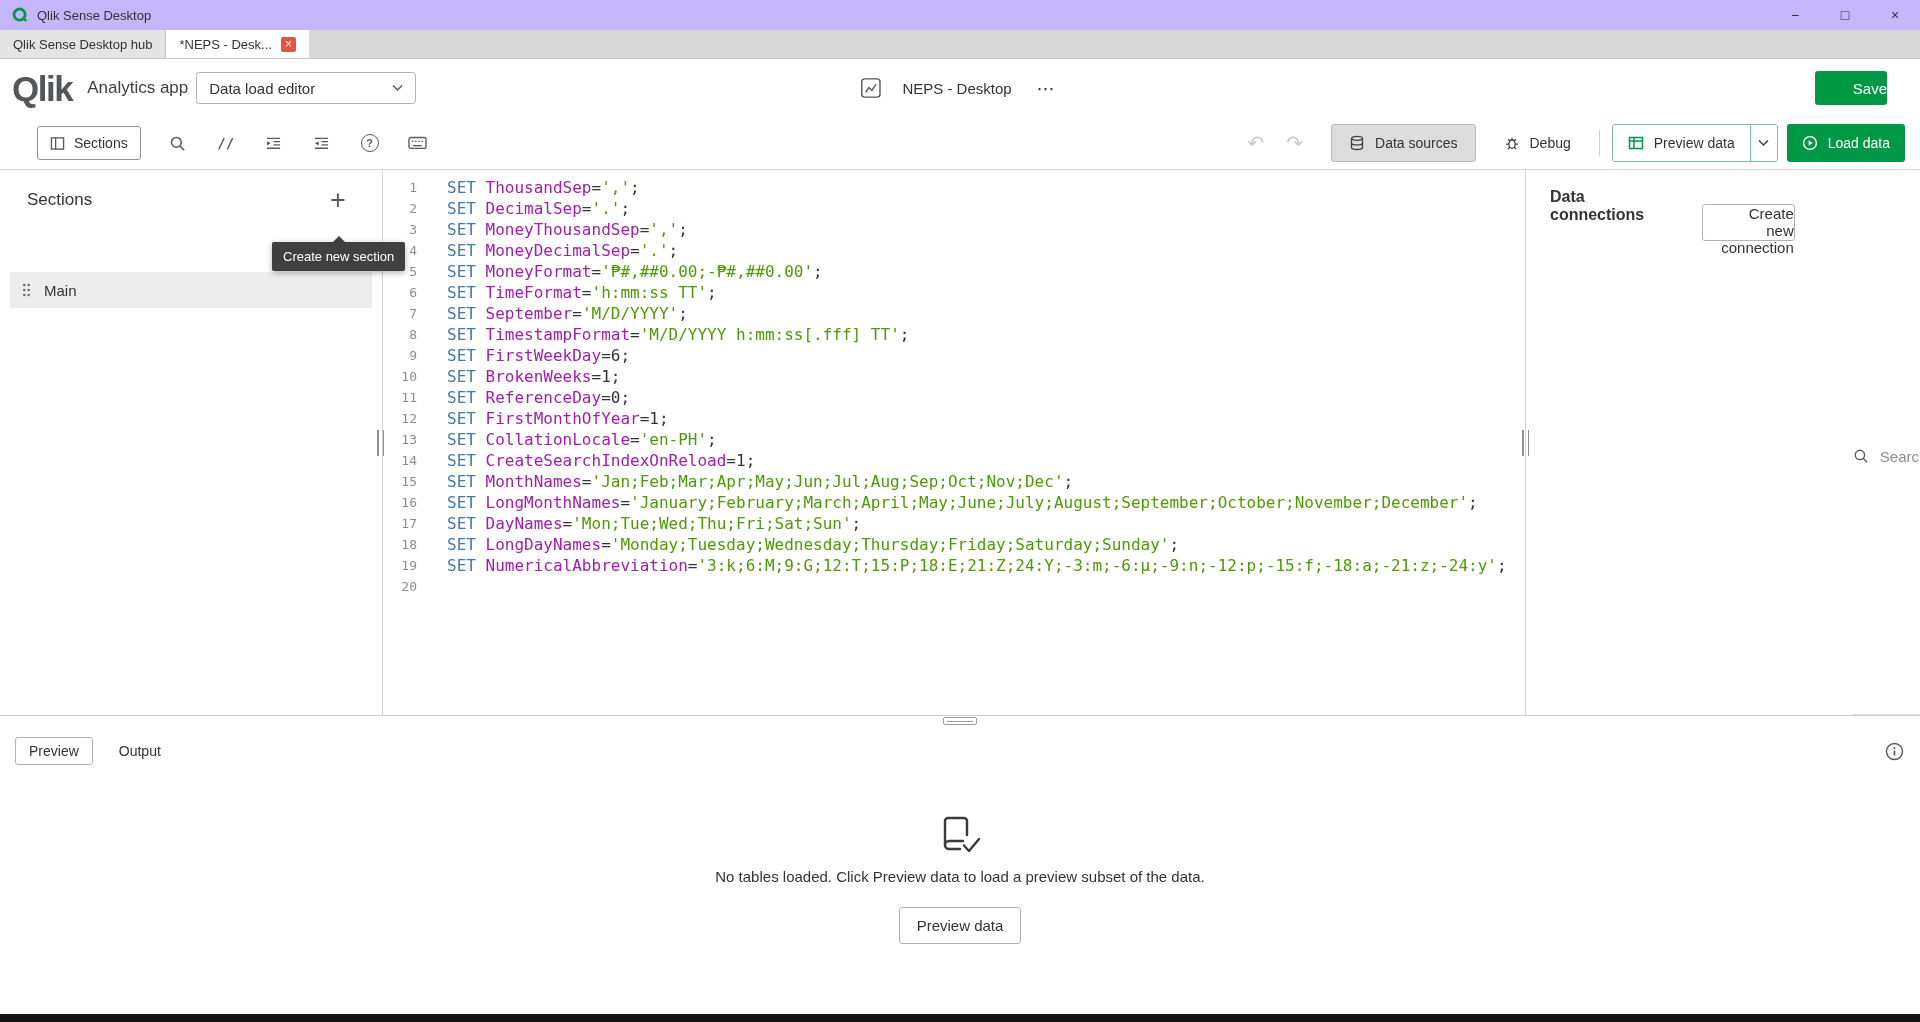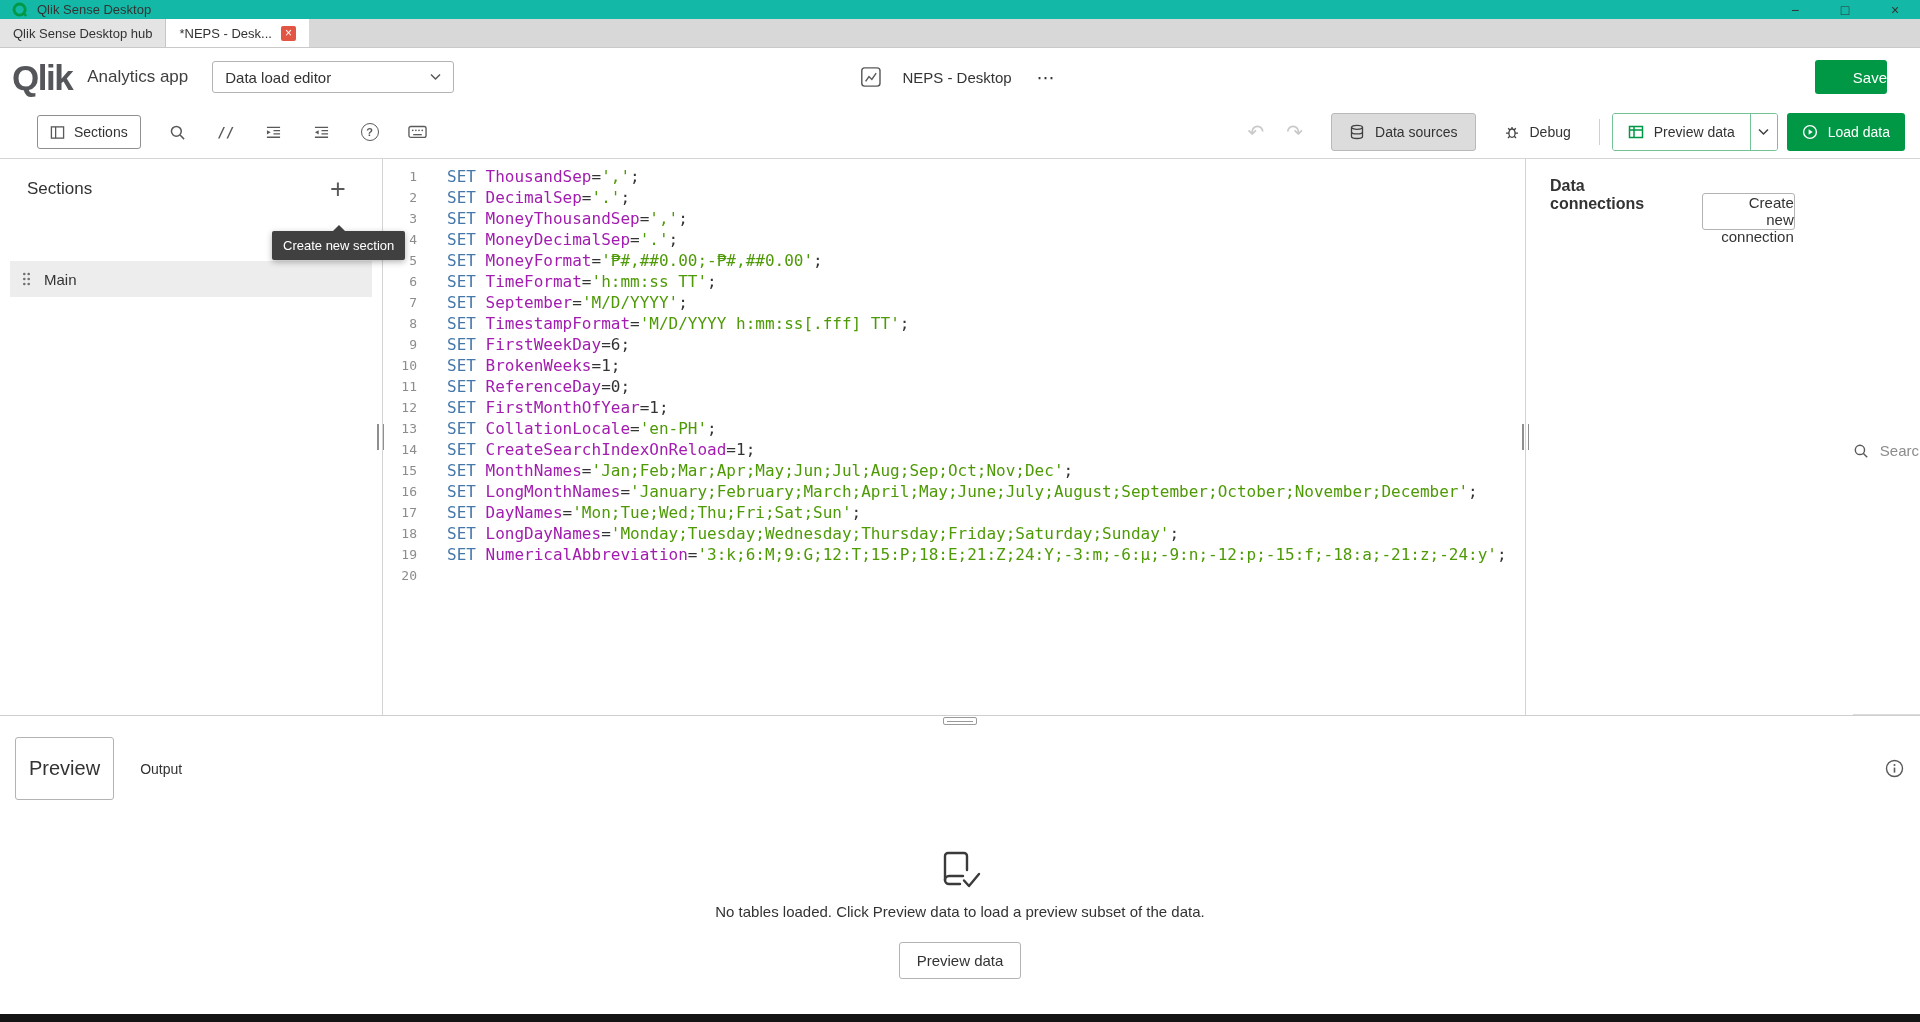--- a/index.html
+++ b/index.html
@@ -4,37 +4,37 @@
 <style>
   * { box-sizing: border-box; margin: 0; padding: 0; }
   html,body { width:1920px; height:1022px; overflow:hidden; }
   body { font-family:"Liberation Sans","DejaVu Sans",sans-serif; color:#333; background:#fff; }
   [data-interactable="true"] { cursor:pointer; }
   button { font-family:inherit;text-align:right; }
 
   .app { display:flex; flex-direction:column; height:100%; }
 
   
-  .titlebar { height:19px; flex:0 0 auto; display:flex; align-items:center; padding-left:12px; background:#14b8a6; }
+  .titlebar { height:30px; flex:0 0 auto; display:flex; align-items:center; padding-left:12px; background:#c4b5fd; }
   .titlebar-title { font-size:13px; margin-left:9px; color:#333; }
   .win-controls { margin-left:auto; display:flex; }
   .win-btn { width:50px; height:30px; display:flex; align-items:center; justify-content:center; font-size:14px; color:#333; }
 
   
   .tabstrip { height:29px; flex:0 0 auto; background:#d8d8d8; display:flex; border-bottom:1px solid #c9c9c9; }
   .tab { height:100%; display:flex; align-items:center; padding:0 13px; font-size:13px; gap:9px; white-space:nowrap; }
   .tab.inactive { background:#e4e4e4; border-right:1px solid #c6c6c6; color:#333; }
   .tab.active { background:#fff; }
   .tab-close { width:15px; height:15px; background:#e25544; color:#fff; border-radius:2px; display:flex; align-items:center; justify-content:center; font-size:12px; line-height:1; }
 
   
   .app-header { height:58px; flex:0 0 auto; display:flex; align-items:center; padding:0 33px 0 12px; position:relative; background:#fff; }
   .qlik-logo { font-size:35px; font-weight:bold; color:#54565a; letter-spacing:-1.5px; line-height:1; }
   .app-type { font-size:17px; margin-left:15px; color:#404040; }
-  .view-select { margin-left:24px; width:242px; height:32px; border:1px solid #b3b3b3; border-radius:3px; display:flex; align-items:center; padding:0 12px; font-size:15px; background:#fff; }
+  .view-select { margin-left:8px; width:220px; height:32px; border:1px solid #b3b3b3; border-radius:3px; display:flex; align-items:center; padding:0 12px; font-size:15px; background:#fff; }
   .view-select .chev { margin-left:auto; display:flex; }
   .header-center { position:absolute; left:50%; top:50%; transform:translate(-50%,-50%); display:flex; align-items:center; gap:20px; }
   .app-name { font-size:15px; color:#333; }
   .ellipsis-btn { font-size:18px; letter-spacing:1px; color:#333; padding:0 5px; }
   .save-btn { margin-left:auto; background:#009845; color:#fff; border:none; height:34px; width:72px; border-radius:3px; font-size:15px; }
 
   
   .toolbar { height:53px; flex:0 0 auto; display:flex; align-items:center; padding:0 15px 0 37px; border-bottom:1px solid #d4d4d4; background:#fff; }
   .sections-btn { display:flex; align-items:center; gap:9px; border:1px solid #8f8f8f; border-radius:3px; height:34px; padding:0 12px; background:#fff; font-size:14px; color:#333; }
   .tool-icons { display:flex; align-items:center; margin-left:27px; gap:28px; }
@@ -91,21 +91,21 @@
   .action-btn { display:flex; background:none; border:none; padding:0; }
   .delete-btn { margin-left:auto; }
 
   .main { border-bottom:1px solid #cfcfcf; }
   .h-splitter { height:11px; flex:0 0 auto; position:relative; background:#fff; }
   .splitter-grip { position:absolute; left:50%; top:1px; transform:translateX(-50%); width:34px; height:8px; border:1px solid #9a9a9a; border-radius:2px; background:#fff; }
   .splitter-grip::after { content:""; position:absolute; left:3px; right:3px; top:2.5px; height:1px; background:#9a9a9a; }
 
   .bottom-panel { height:287px; flex:0 0 auto; display:flex; flex-direction:column; background:#fff; }
   .bottom-tabs { display:flex; align-items:center; padding:10px 16px 0 15px; }
-  .preview-tab { border:1px solid #b3b3b3; border-radius:3px; background:#fff; padding:19px 13px; font-size:20px; color:#333; }
+  .preview-tab { border:1px solid #b3b3b3; border-radius:3px; background:#fff; padding:5px 13px; font-size:14px; color:#333; }
   .output-tab { padding:5px 13px; font-size:14px; margin-left:13px; color:#333; background:none; border:none; }
   .info-btn { margin-left:auto; display:flex; background:none; border:none; }
   .empty-state { display:flex; flex-direction:column; align-items:center; margin-top:50px; }
   .empty-msg { margin-top:15px; font-size:15px; color:#333; }
   .empty-btn { margin-top:22px; border:1px solid #b3b3b3; border-radius:3px; background:#fff; padding:9px 17px; font-size:15px; color:#333; }
 
   .black-bar { height:8px; flex:0 0 auto; background:#141414; }
 </style>
 </head>
 <body>

